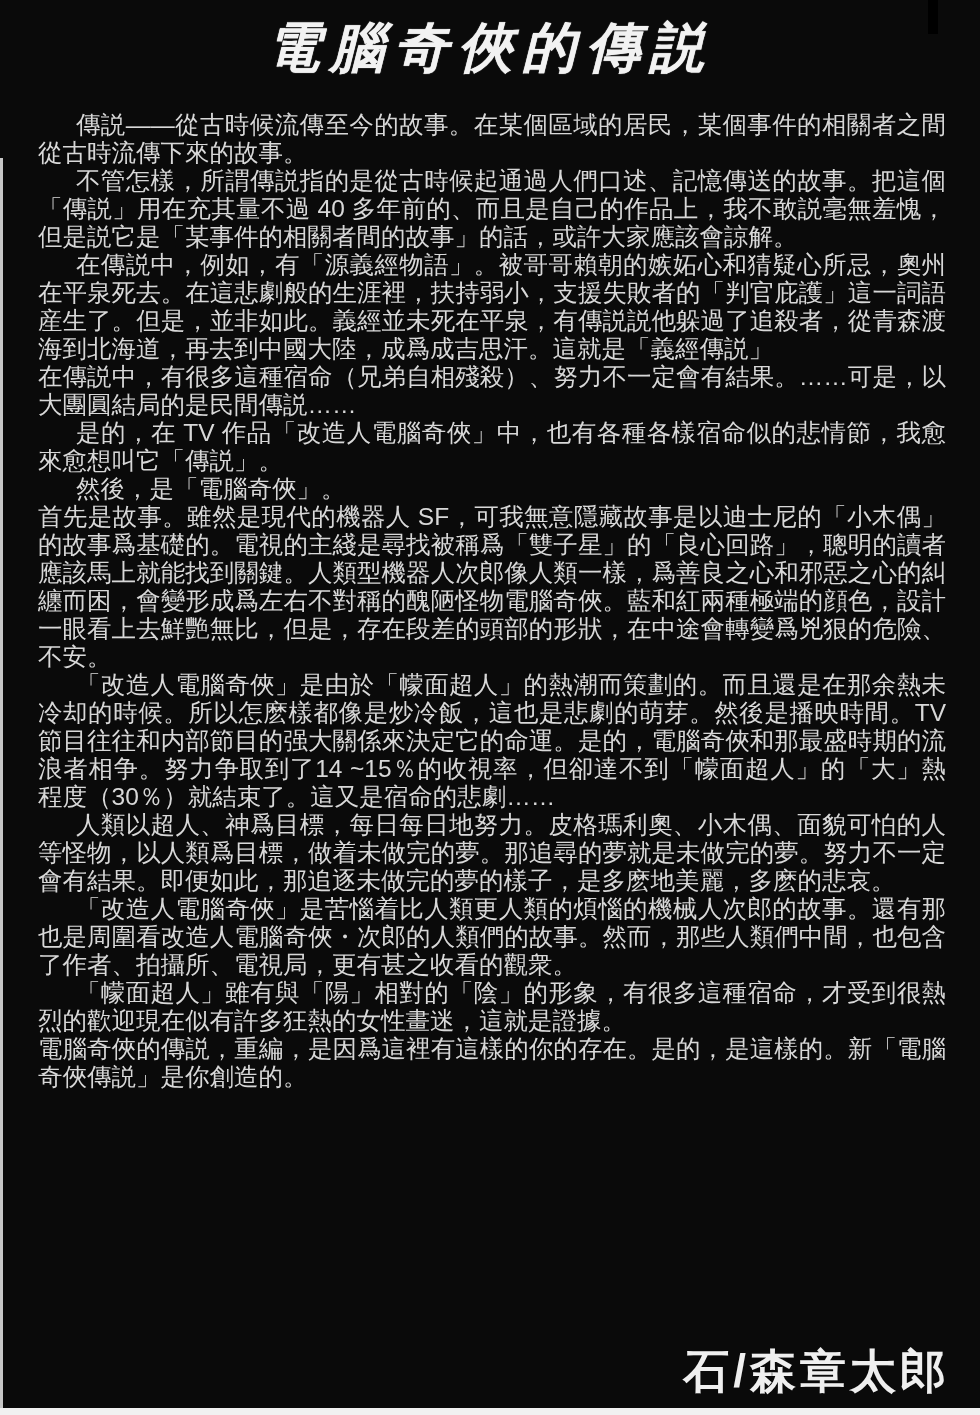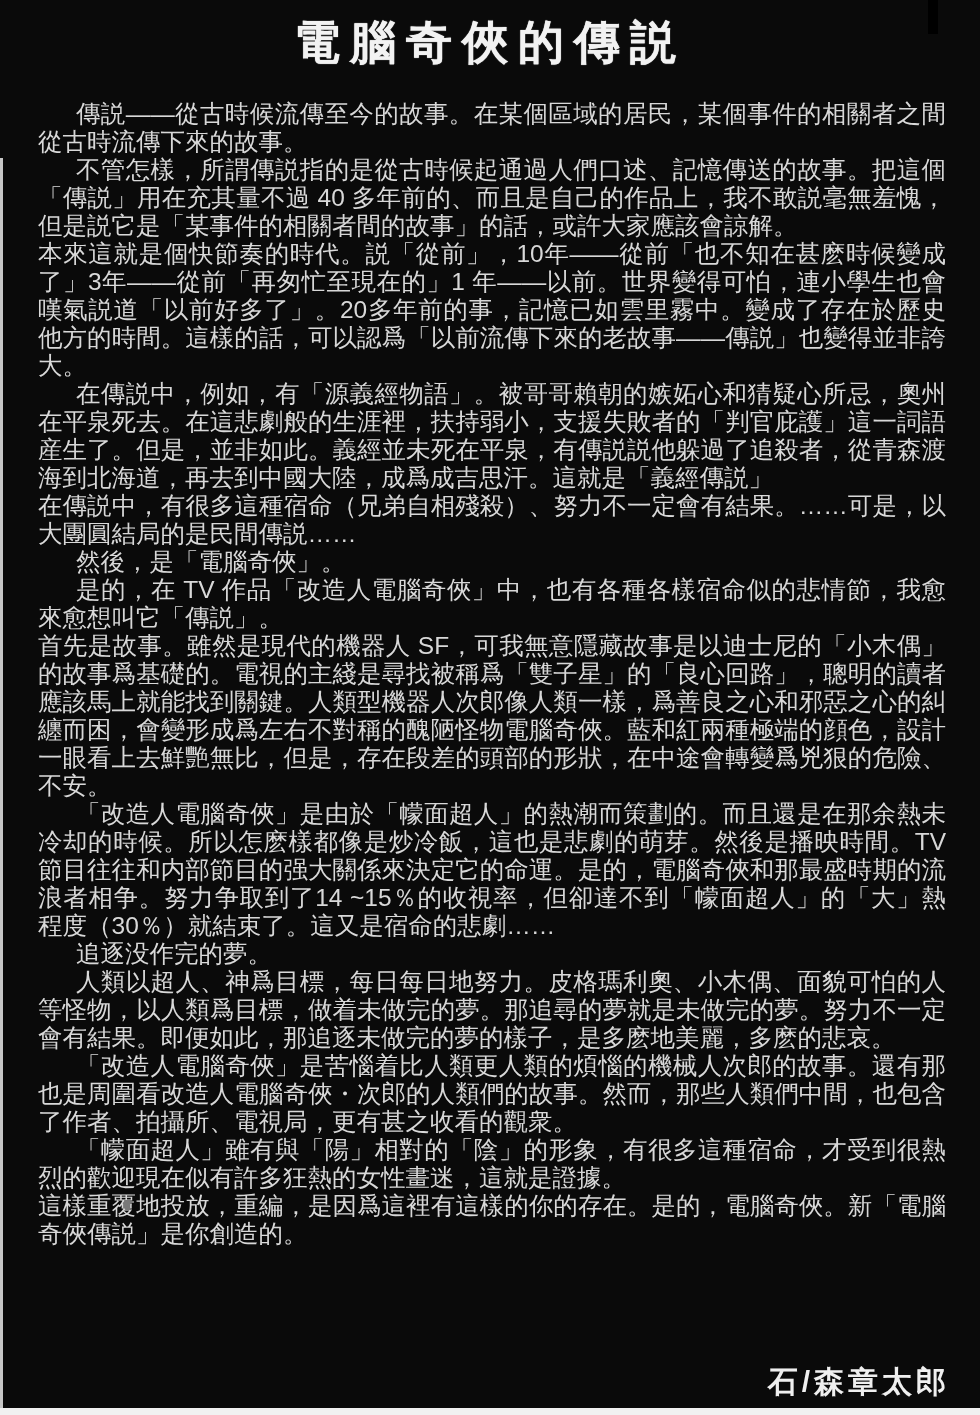--- a/index.html
+++ b/index.html
@@ -14,24 +14,25 @@
     background: #0a0a0a;
     color: #d6d6d6;
     font-family: "Liberation Sans", sans-serif;
     overflow: hidden;
     box-sizing: border-box;
   }
   .title {
     margin: 0;
     padding-top: 12px;
     text-align: center;
-    font-size: 46px;
+    font-size: 54px;
     font-weight: 700;
     letter-spacing: 10px;
     color: #f2f2f2;
+    font-style: italic;
     text-shadow: 0 0 1px #ffffff;
   }
   .body-text {
     padding: 26px 34px 0 38px;
     font-size: 24.5px;
     line-height: 28px;
     text-align: justify;
     color: #d8d8d8;
   }
   .body-text p {
@@ -41,21 +42,21 @@
   .body-text p.indent {
     text-indent: 1.55em;
   }
   .body-text p.flush {
     text-indent: 0;
   }
   .signature {
     position: absolute;
     right: 30px;
     bottom: 12px;
-    font-size: 30px;
+    font-size: 46px;
     font-weight: 800;
     letter-spacing: 4px;
     color: #efefef;
   }
   .scan-edge-left {
     position: absolute;
     left: 0;
     top: 158px;
     bottom: 0;
     width: 3px;
@@ -83,31 +84,29 @@
 <body>
 
 <div class="page">
   <div class="scan-band-top-right"></div>
 
   <h1 class="title">電腦奇俠的傳説</h1>
 
   <div class="body-text">
     <p class="indent">傳説——從古時候流傳至今的故事。在某個區域的居民，某個事件的相關者之間從古時流傳下來的故事。</p>
     <p class="indent">不管怎樣，所謂傳説指的是從古時候起通過人們口述、記憶傳送的故事。把這個「傳説」用在充其量不過 40 多年前的、而且是自己的作品上，我不敢説毫無羞愧，但是説它是「某事件的相關者間的故事」的話，或許大家應該會諒解。</p>
-    <p class="flush">本來這就是個快節奏的時代。説「從前」，10年——從前「也不知在甚麽時候變成了」3年——從前「再匆忙至現在的」1 年——以前。世界變得可怕，連小學生也會嘆氣説道「以前好多了」。20多年前的事，記憶已如雲里霧中。變成了存在於歷史他方的時間。這樣的話，可以認爲「以前流傳下來的老故事——傳説」也變得並非誇大。</p>
     <p class="indent">在傳説中，例如，有「源義經物語」。被哥哥賴朝的嫉妬心和猜疑心所忌，奧州在平泉死去。在這悲劇般的生涯裡，扶持弱小，支援失敗者的「判官庇護」這一詞語産生了。但是，並非如此。義經並未死在平泉，有傳説説他躲過了追殺者，從青森渡海到北海道，再去到中國大陸，成爲成吉思汗。這就是「義經傳説」</p>
     <p class="flush">在傳説中，有很多這種宿命（兄弟自相殘殺）、努力不一定會有結果。……可是，以大團圓結局的是民間傳説……</p>
+    <p class="indent">是的，在 TV 作品「改造人電腦奇俠」中，也有各種各樣宿命似的悲情節，我愈來愈想叫它「傳説」。</p>
     <p class="indent">然後，是「電腦奇俠」。</p>
-    <p class="indent">是的，在 TV 作品「改造人電腦奇俠」中，也有各種各樣宿命似的悲情節，我愈來愈想叫它「傳説」。</p>
     <p class="flush">首先是故事。雖然是現代的機器人 SF，可我無意隱藏故事是以迪士尼的「小木偶」的故事爲基礎的。電視的主綫是尋找被稱爲「雙子星」的「良心回路」，聰明的讀者應該馬上就能找到關鍵。人類型機器人次郎像人類一樣，爲善良之心和邪惡之心的糾纏而困，會變形成爲左右不對稱的醜陋怪物電腦奇俠。藍和紅兩種極端的顔色，設計一眼看上去鮮艷無比，但是，存在段差的頭部的形狀，在中途會轉變爲兇狠的危險、不安。</p>
     <p class="indent">「改造人電腦奇俠」是由於「幪面超人」的熱潮而策劃的。而且還是在那余熱未冷却的時候。所以怎麽樣都像是炒冷飯，這也是悲劇的萌芽。然後是播映時間。TV節目往往和内部節目的强大關係來決定它的命運。是的，電腦奇俠和那最盛時期的流浪者相争。努力争取到了14 ~15％的收視率，但卻達不到「幪面超人」的「大」熱程度（30％）就結束了。這又是宿命的悲劇……</p>
-    <p class="indent">追逐没作完的夢。</p>
     <p class="indent">人類以超人、神爲目標，每日每日地努力。皮格瑪利奧、小木偶、面貌可怕的人等怪物，以人類爲目標，做着未做完的夢。那追尋的夢就是未做完的夢。努力不一定會有結果。即便如此，那追逐未做完的夢的樣子，是多麽地美麗，多麽的悲哀。</p>
     <p class="indent">「改造人電腦奇俠」是苦惱着比人類更人類的煩惱的機械人次郎的故事。還有那也是周圍看改造人電腦奇俠・次郎的人類們的故事。然而，那些人類們中間，也包含了作者、拍攝所、電視局，更有甚之收看的觀衆。</p>
     <p class="indent">「幪面超人」雖有與「陽」相對的「陰」的形象，有很多這種宿命，才受到很熱烈的歡迎現在似有許多狂熱的女性畫迷，這就是證據。</p>
-    <p class="flush">這樣重覆地投放，重編，是因爲這裡有這樣的你的存在。是的，電腦奇俠。新「電腦奇俠傳説」是你創造的。</p>
+    <p class="flush">電腦奇俠的傳説，重編，是因爲這裡有這樣的你的存在。是的，是這樣的。新「電腦奇俠傳説」是你創造的。</p>
   </div>
 
   <div class="signature">石/森章太郎</div>
 
   <div class="scan-edge-left"></div>
   <div class="scan-edge-bottom"></div>
 </div>
 
 </body></html>

